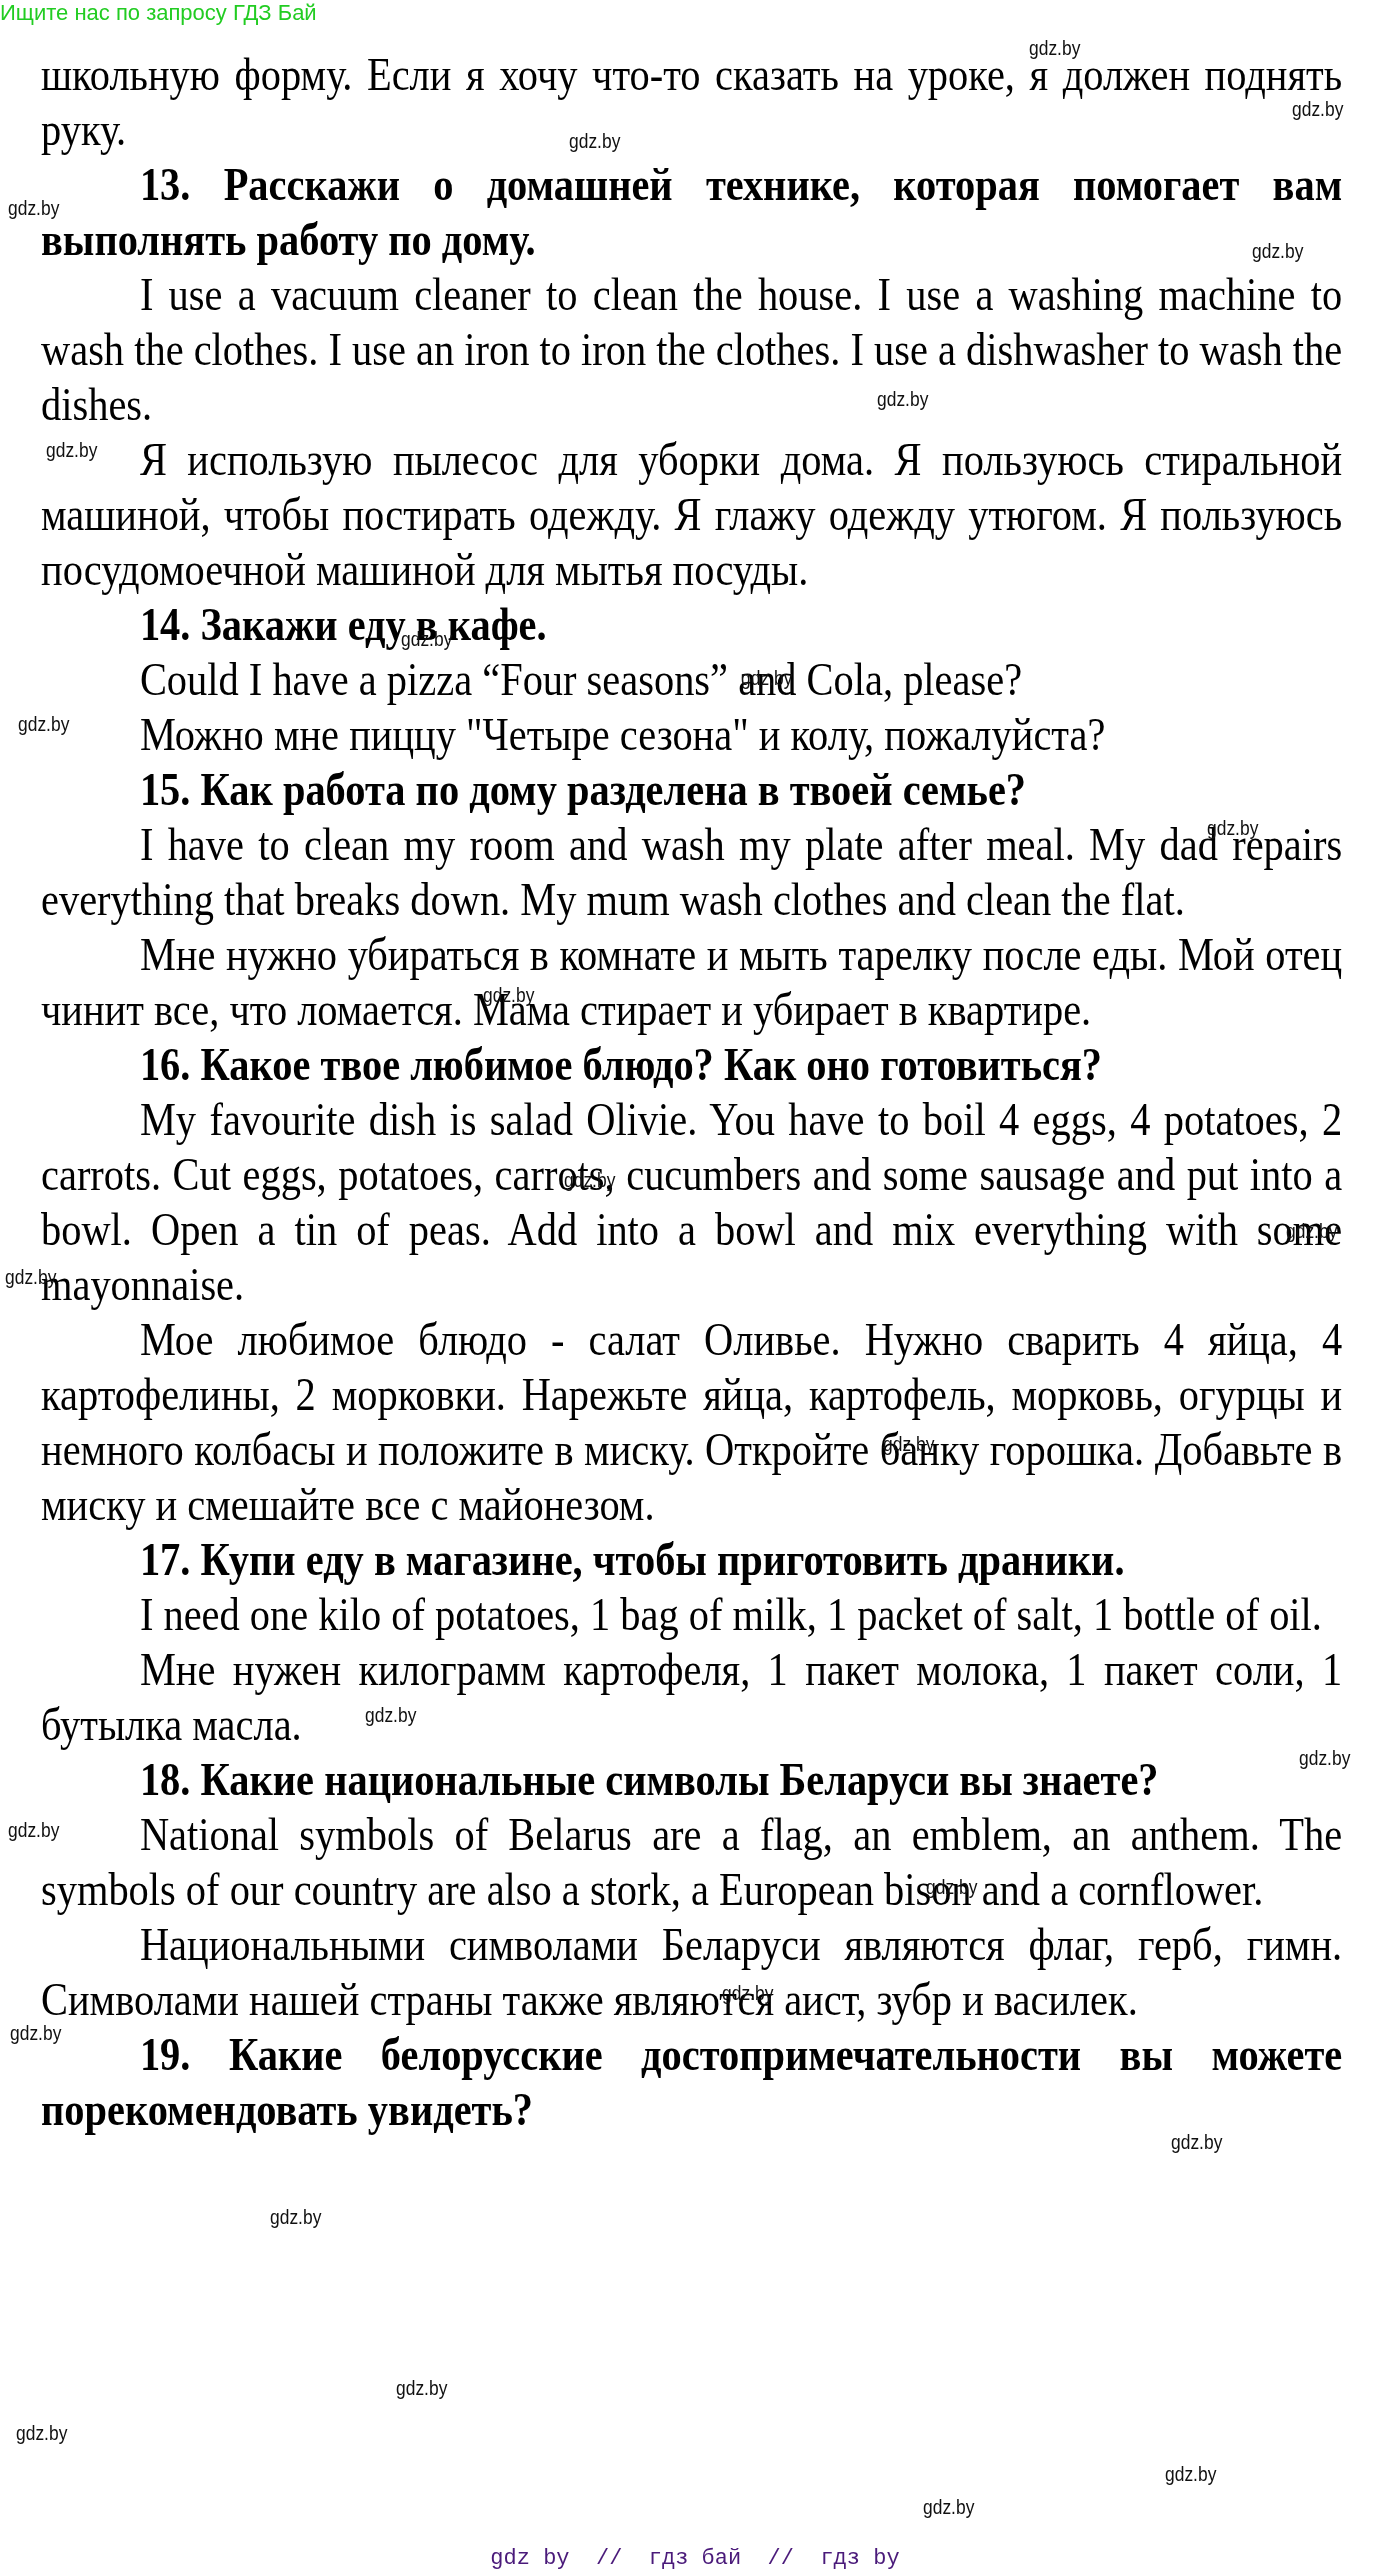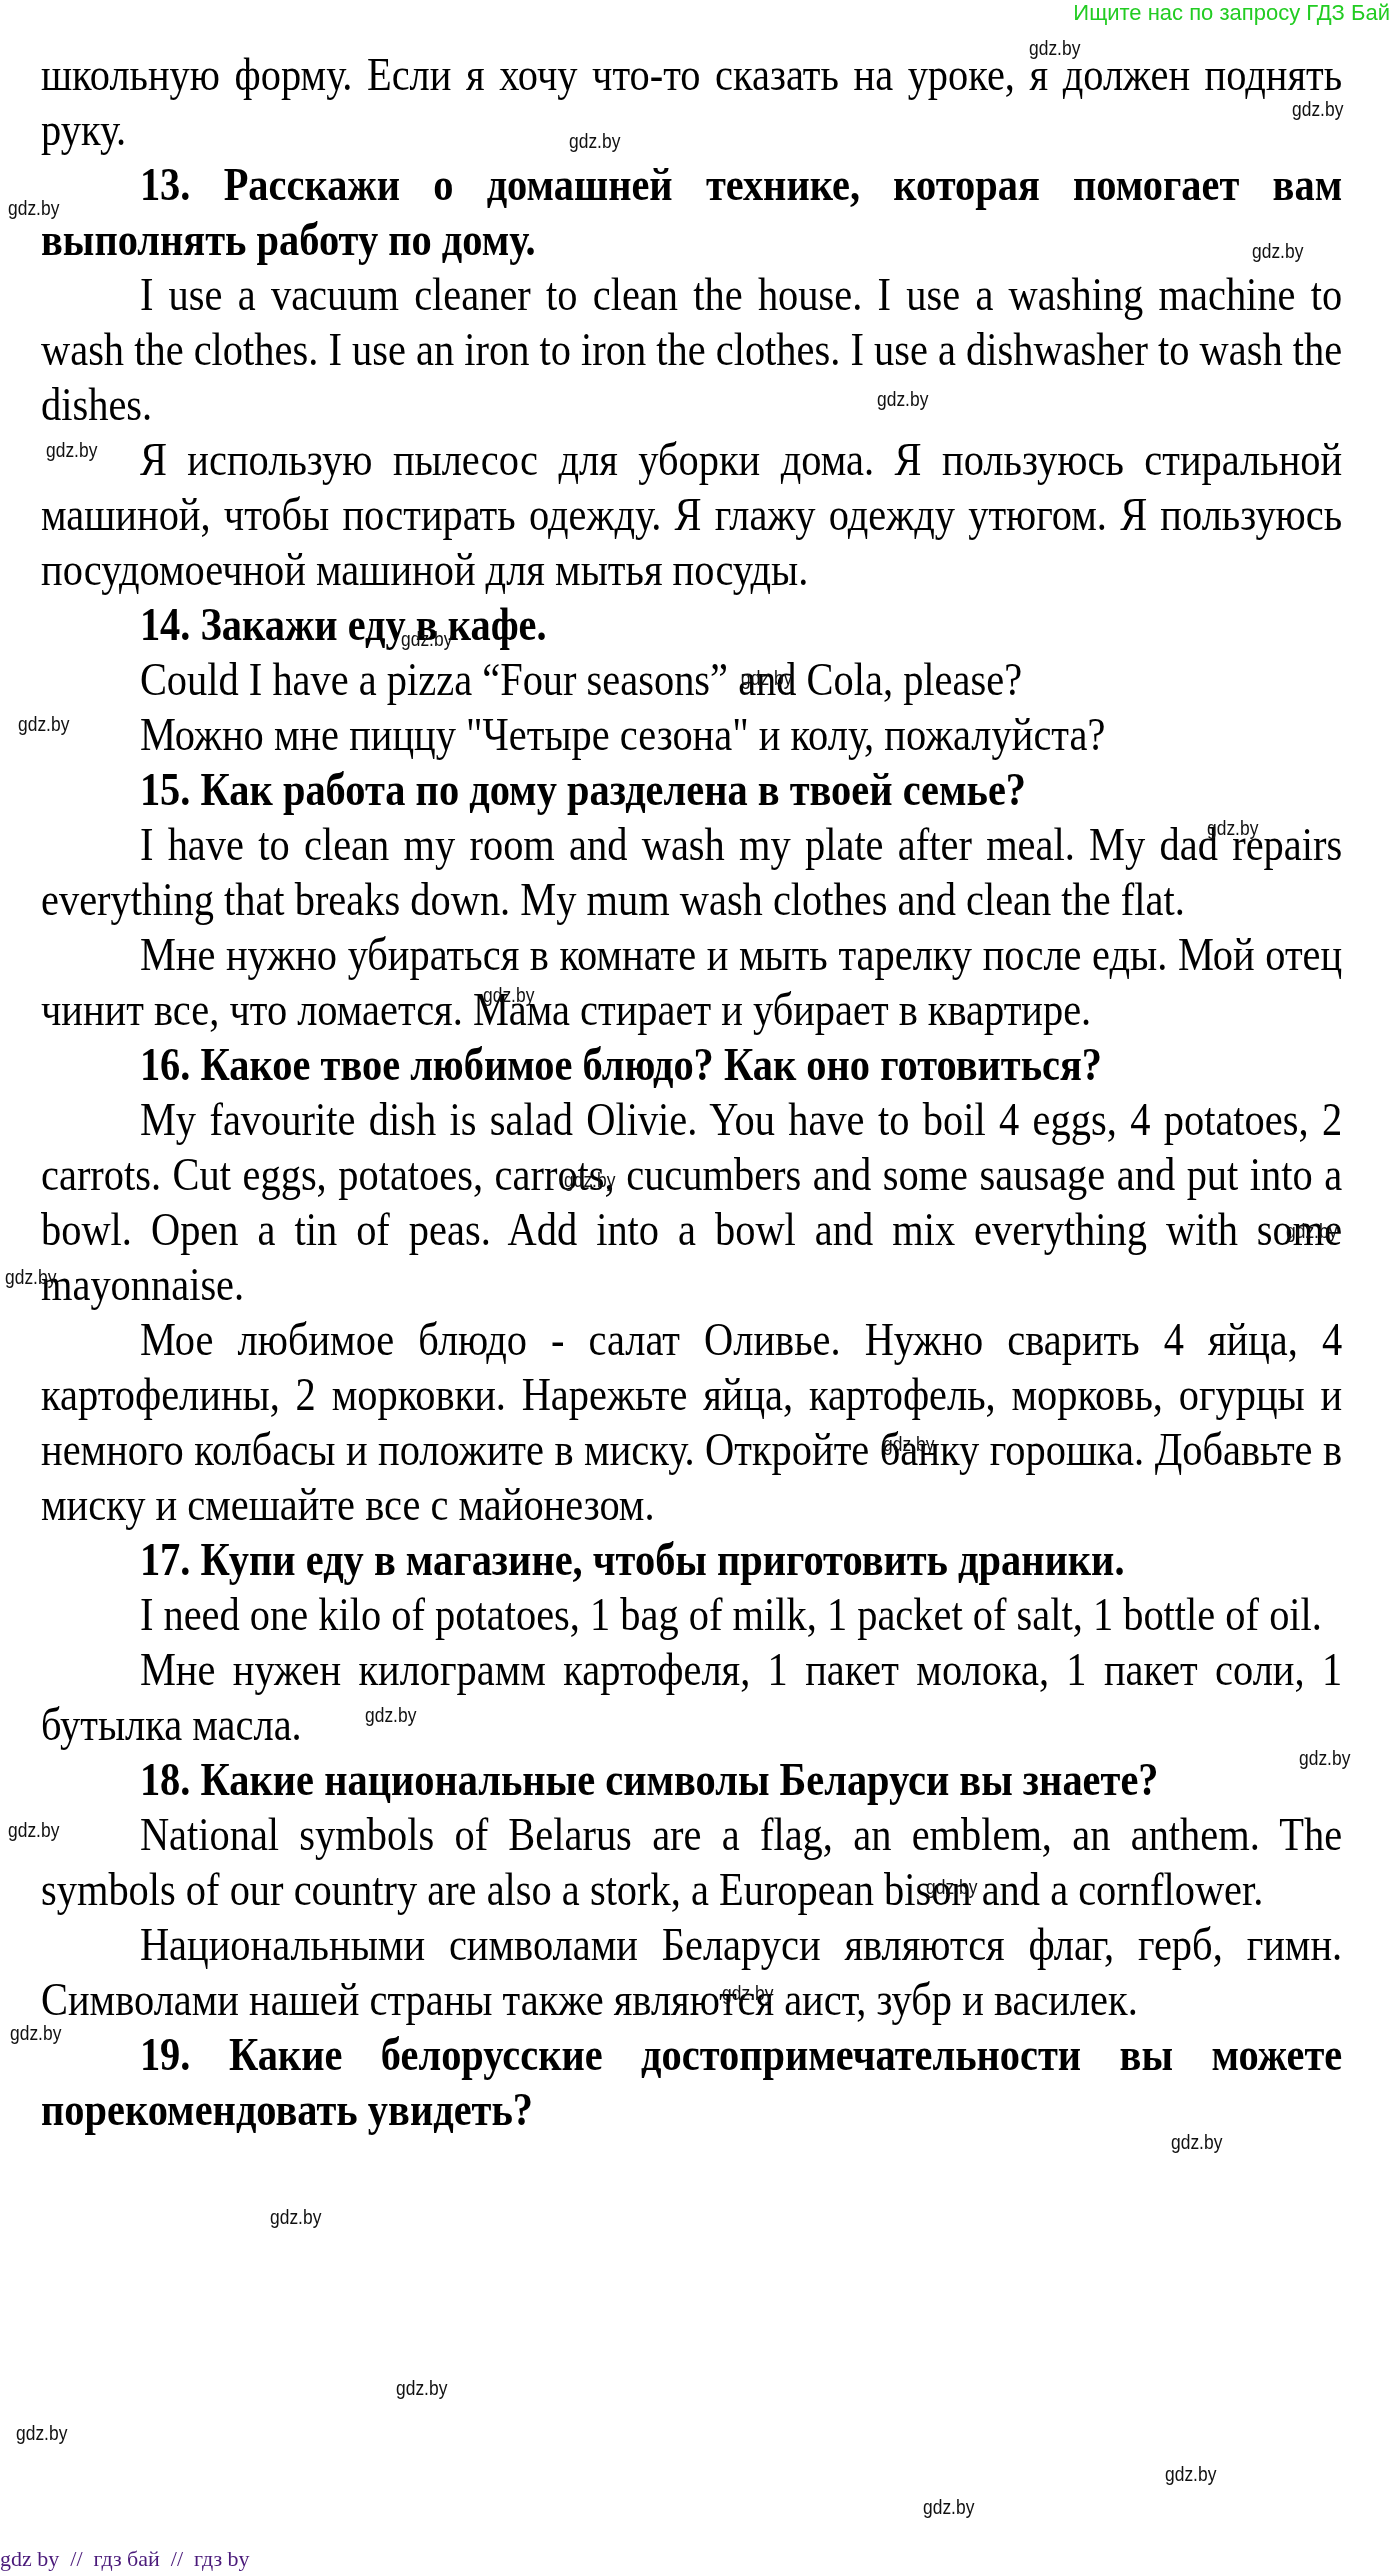--- a/index.html
+++ b/index.html
@@ -1,24 +1,24 @@
 <!DOCTYPE html>
 <html style="font-size:13px"><head>
 <meta charset="utf-8">
 <style>
   html, body { margin: 0; padding: 0; background: #ffffff; }
   body { width: 1390px; height: 2576px; position: relative; overflow: hidden; }
   .top-banner {
     position: absolute; top: 0; left: 0; width: 1390px; height: 28px;
-    text-align: right; font-family: "Liberation Sans", sans-serif;
+    text-align: left; font-family: "Liberation Sans", sans-serif;
     font-size: 22px; line-height: 26px; color: #22cc22;
   }
   .footer {
     position: absolute; top: 2546px; left: 0; width: 1390px; height: 28px;
-    text-align: left; font-family: Liberation Serif, serif;
+    text-align: center; font-family: Liberation Mono, monospace;
     font-size: 22px; line-height: 26px; color: #4a1a7a; white-space: pre;
   }
   .page {
     position: absolute; left: 41px; top: 47px; width: 1301px;
     font-family: "Liberation Serif", serif; font-size: 47px; line-height: 55px;
     color: #000; text-align: justify;
     transform: scaleX(0.86); transform-origin: 0 0;
     width: 1513px;
   }
   .p { margin: 0; text-indent: 115px; }

